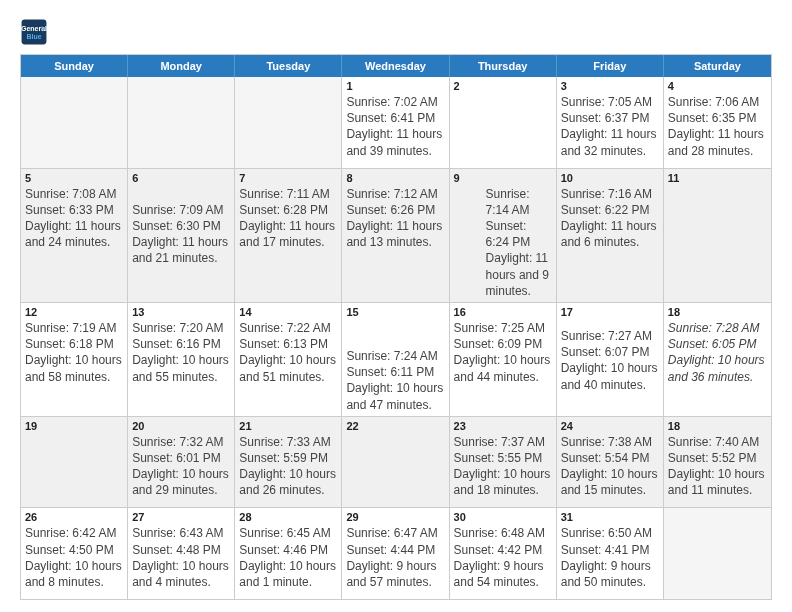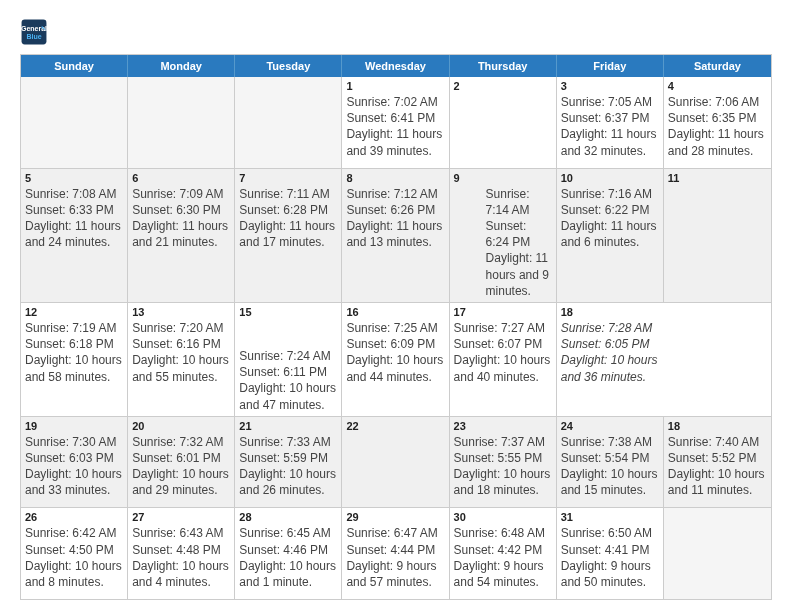--- a/index.html
+++ b/index.html
@@ -159,21 +159,21 @@
         </div>
         <div class="cal-row">
           <div class="cal-cell shaded">
             <div class="day-num">5</div>
             <div class="cell-text" style="white-space: pre-line;">Sunrise: 7:08 AM
 Sunset: 6:33 PM
 Daylight: 11 hours and 24 minutes.</div>
           </div>
           <div class="cal-cell shaded">
             <div class="day-num">6</div>
-            <div class="cell-text" style="white-space: pre-line;">Sunrise: 7:09 AM
+            <div class="cell-text" style="white-space: pre-line; margin-top: 16px;">Sunrise: 7:09 AM
 Sunset: 6:30 PM
 Daylight: 11 hours and 21 minutes.</div>
           </div>
           <div class="cal-cell shaded">
             <div class="day-num">7</div>
             <div class="cell-text" style="white-space: pre-line;">Sunrise: 7:11 AM
 Sunset: 6:28 PM
 Daylight: 11 hours and 17 minutes.</div>
           </div>
           <div class="cal-cell shaded">
@@ -205,50 +205,53 @@
 Sunset: 6:18 PM
 Daylight: 10 hours and 58 minutes.</div>
           </div>
           <div class="cal-cell">
             <div class="day-num">13</div>
             <div class="cell-text" style="white-space: pre-line;">Sunrise: 7:20 AM
 Sunset: 6:16 PM
 Daylight: 10 hours and 55 minutes.</div>
           </div>
           <div class="cal-cell">
+            <div class="day-num">14</div>
+            <div class="cell-text" style="white-space: pre-line;">Sunrise: 7:22 AM
+Sunset: 6:13 PM
+Daylight: 10 hours and 51 minutes.</div>
+          </div>
+          <div class="cal-cell">
             <div class="day-num">15</div>
             <div class="cell-text" style="white-space: pre-line; margin-top: 28px;">Sunrise: 7:24 AM
 Sunset: 6:11 PM
 Daylight: 10 hours and 47 minutes.</div>
           </div>
           <div class="cal-cell">
             <div class="day-num">16</div>
             <div class="cell-text" style="white-space: pre-line;">Sunrise: 7:25 AM
 Sunset: 6:09 PM
 Daylight: 10 hours and 44 minutes.</div>
           </div>
           <div class="cal-cell">
             <div class="day-num">17</div>
-            <div class="cell-text" style="white-space: pre-line;">Sunrise: 7:27 AM
+            <div class="cell-text" style="white-space: pre-line; margin-top: 8px;">Sunrise: 7:27 AM
 Sunset: 6:07 PM
 Daylight: 10 hours and 40 minutes.</div>
           </div>
           <div class="cal-cell">
             <div class="day-num">18</div>
             <div class="cell-text" style="white-space: pre-line; font-style: italic;">Sunrise: 7:28 AM
 Sunset: 6:05 PM
 Daylight: 10 hours and 36 minutes.</div>
           </div>
         </div>
         <div class="cal-row">
           <div class="cal-cell shaded">
             <div class="day-num">19</div>
-            <div class="cell-text" style="white-space: pre-line;">Sunrise: 7:30 AM
-Sunset: 6:03 PM
-Daylight: 10 hours and 33 minutes.</div>
           </div>
           <div class="cal-cell shaded">
             <div class="day-num">20</div>
             <div class="cell-text" style="white-space: pre-line;">Sunrise: 7:32 AM
 Sunset: 6:01 PM
 Daylight: 10 hours and 29 minutes.</div>
           </div>
           <div class="cal-cell shaded">
             <div class="day-num">21</div>
             <div class="cell-text" style="white-space: pre-line;">Sunrise: 7:33 AM

